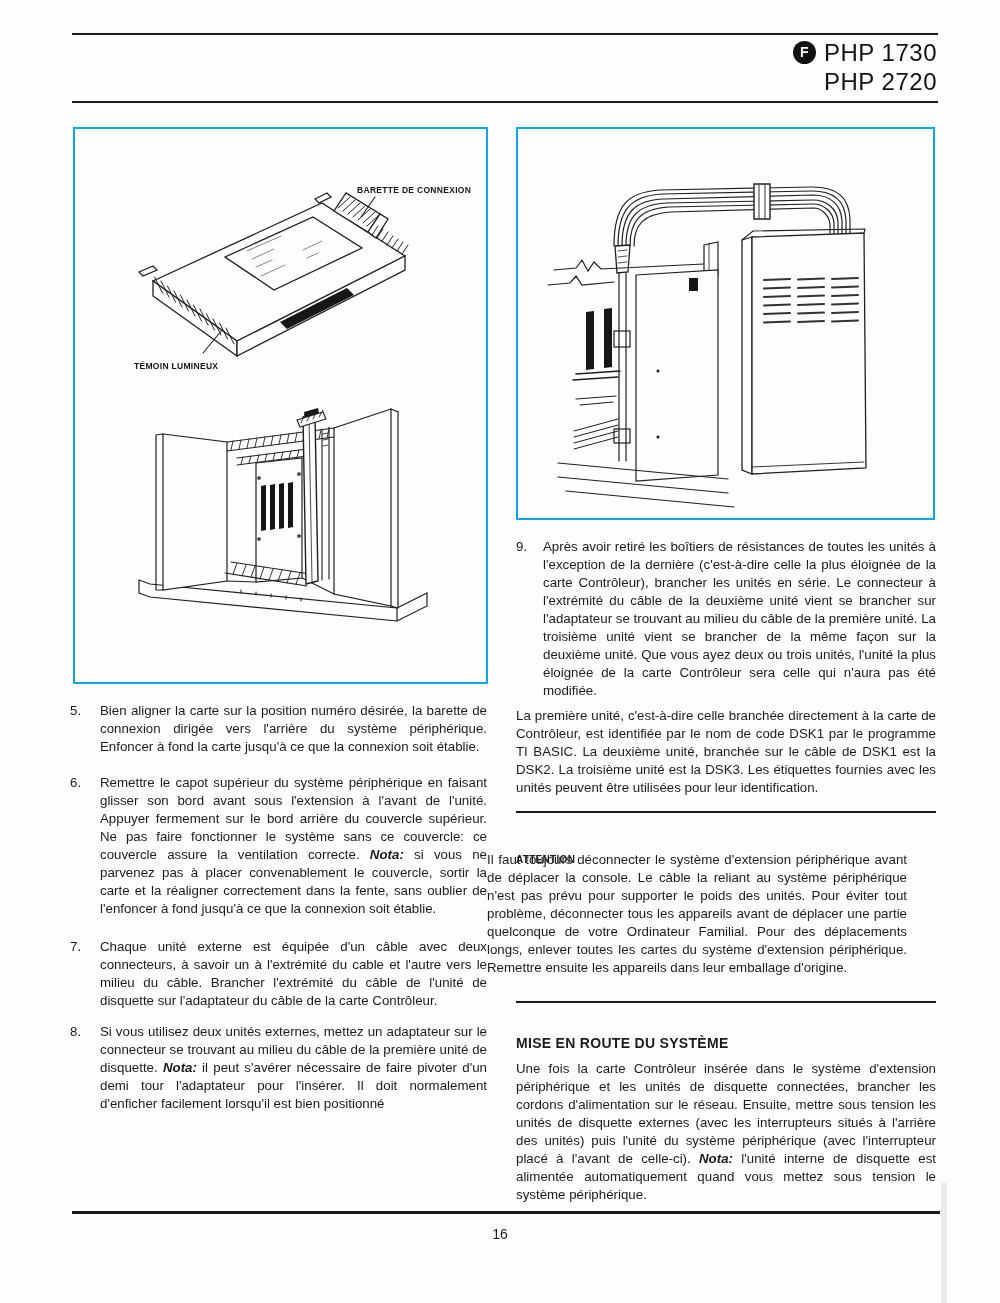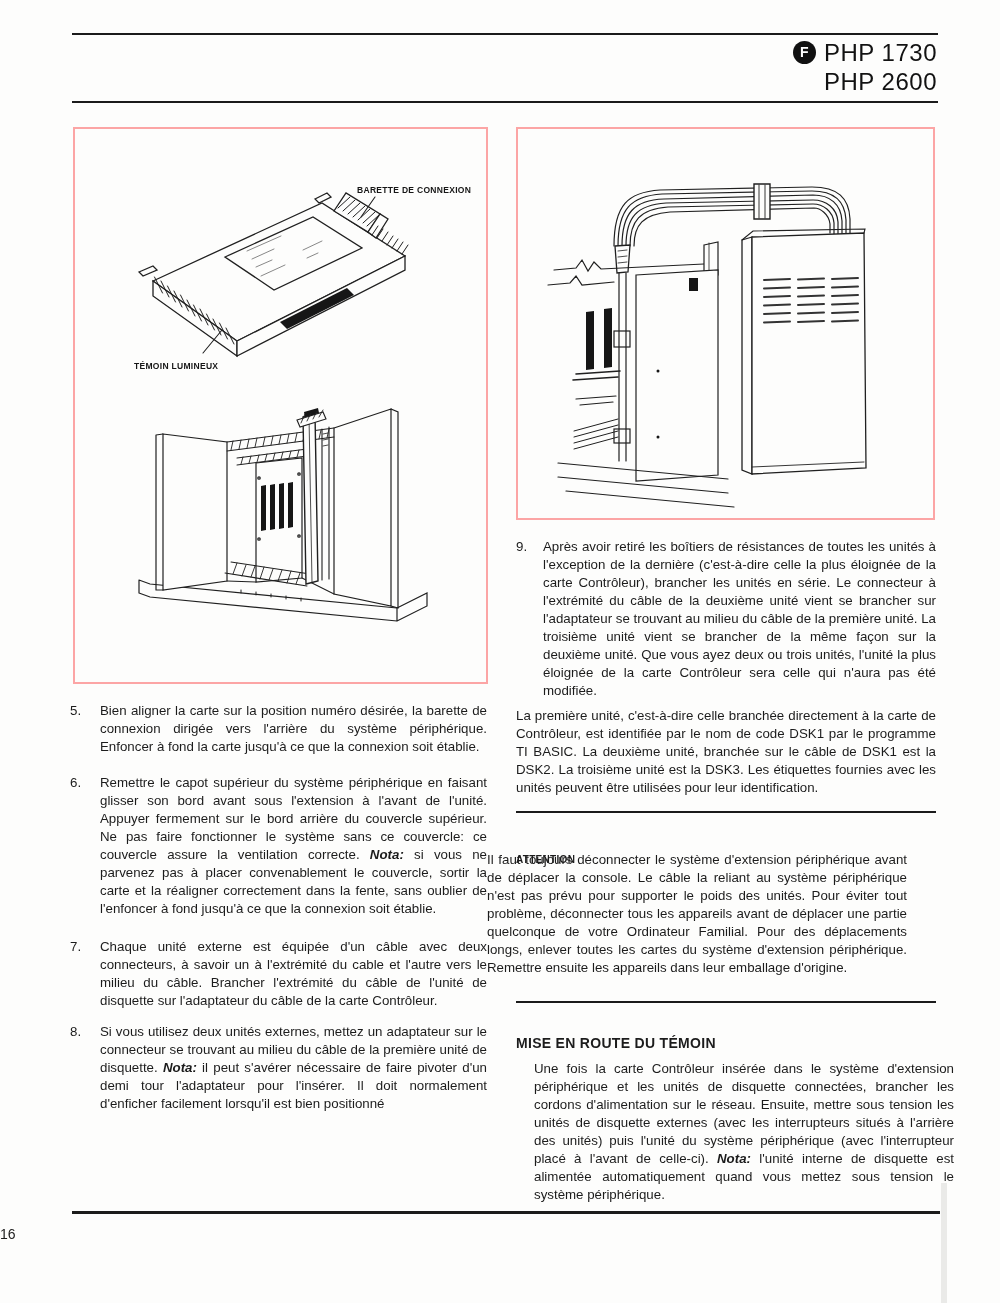--- a/index.html
+++ b/index.html
@@ -12,21 +12,21 @@
   .rule-footer{left:72px;top:1211px;width:868px;height:3px;}
   .hr-right{position:absolute;left:516px;width:420px;height:2px;background:#1b1b1b;}
 
   .header{position:absolute;right:63px;top:38px;text-align:right;font-size:24px;
           line-height:29px;letter-spacing:0.5px;color:#121212;}
   .hline{display:flex;align-items:center;justify-content:flex-end;}
   .logo-f{display:inline-flex;width:23px;height:23px;border-radius:50%;background:#111;
           color:#fff;font-size:14px;font-weight:bold;align-items:center;justify-content:center;
           margin-right:8px;}
 
-  .figbox{position:absolute;border:2px solid #fca5a5;background:#fdfdfc;}
+  .figbox{position:absolute;border:2px solid #0ea5e9;background:#fdfdfc;}
   .figbox1{left:73px;top:127px;width:411px;height:553px;}
   .figbox2{left:516px;top:127px;width:415px;height:389px;}
   .figbox svg{display:block;width:100%;height:100%;}
   svg text{font-family:"Liberation Sans","DejaVu Sans",sans-serif;font-weight:bold;
            fill:#161616;letter-spacing:0.3px;}
 
   .body-txt{font-size:13.3px;line-height:18px;text-align:justify;color:#1c1c1c;}
   .list{position:absolute;left:70px;top:702px;width:417px;}
   .li{display:flex;}
   .li .num{width:30px;flex:none;}
@@ -36,42 +36,42 @@
   .rcol-flow{position:absolute;left:516px;top:538px;width:420px;}
   .item9{display:flex;margin-bottom:7px;}
   .item9 .num{width:27px;flex:none;}
   .item9 .txt{flex:1;}
 
   .attn-head{position:absolute;left:516px;top:827px;font-size:10px;font-weight:bold;
              letter-spacing:0.3px;margin-top:27px;}
   .attn-body{position:absolute;left:487px;top:851px;width:420px;}
   .mise-head{position:absolute;left:516px;top:1035px;font-size:14px;font-weight:bold;
              letter-spacing:0.3px;}
-  .mise-body{position:absolute;left:516px;top:1060px;width:420px;margin-left:18px;}
+  .mise-body{position:absolute;left:516px;top:1060px;width:420px;}
   b{font-weight:bold;font-style:italic;}
 
-  .pageno{position:absolute;left:0;top:1226px;width:1000px;text-align:left;
+  .pageno{position:absolute;left:0;top:1226px;width:1000px;text-align:center;
           font-size:14px;color:#1c1c1c;}
   .scan-strip{position:absolute;left:941px;top:1183px;width:6px;height:120px;
               background:#eaeae8;}
 </style>
 </head>
 <body>
 
 <div class="page">
 
   <div class="rule rule-top"></div>
 
   <div class="header">
     <div class="hline">
       <span class="logo-f">F</span>
       <span>PHP 1730</span>
     </div>
     <div class="hline">
-      <span>PHP 2600</span>
+      <span>PHP 2720</span>
     </div>
   </div>
 
   <div class="rule rule-header"></div>
 
   <div class="figbox figbox1">
     <svg viewBox="0 0 411 553">
       <g stroke="#202020" fill="none" stroke-width="1.3" stroke-linecap="round">
 
         <polygon points="78,152 247,74 330,127 162,212" fill="#fdfdfc"></polygon>
@@ -207,20 +207,20 @@
       <span class="txt"><span>Après avoir retiré les boîtiers de résistances de toutes les unités à l'exception de la dernière (c'est-à-dire celle la plus éloignée de la carte Contrôleur), brancher les unités en série. Le connecteur à l'extrémité du câble de la deuxième unité vient se brancher sur l'adaptateur se trouvant au milieu du câble de la première unité. La troisième unité vient se brancher de la même façon sur la deuxième unité. Que vous ayez deux ou trois unités, l'unité la plus éloignée de la carte Contrôleur sera celle qui n'aura pas été modifiée.</span><b></b><span></span></span>
     </div>
     <div>La première unité, c'est-à-dire celle branchée directement à la carte de Contrôleur, est identifiée par le nom de code DSK1 par le programme TI BASIC. La deuxième unité, branchée sur le câble de DSK1 est la DSK2. La troisième unité est la DSK3. Les étiquettes fournies avec les unités peuvent être utilisées pour leur identification.</div>
   </div>
 
   <div class="hr-right" style="top:811px"></div>
   <div class="attn-head">ATTENTION</div>
   <div class="attn-body body-txt">Il faut toujours déconnecter le système d'extension périphérique avant de déplacer la console. Le câble la reliant au système périphérique n'est pas prévu pour supporter le poids des unités. Pour éviter tout problème, déconnecter tous les appareils avant de déplacer une partie quelconque de votre Ordinateur Familial. Pour des déplacements longs, enlever toutes les cartes du système d'extension périphérique. Remettre ensuite les appareils dans leur emballage d'origine.</div>
   <div class="hr-right" style="top:1001px"></div>
 
-  <div class="mise-head">MISE EN ROUTE DU TÉMOIN</div>
+  <div class="mise-head">MISE EN ROUTE DU SYSTÈME</div>
   <div class="mise-body body-txt"><span>Une fois la carte Contrôleur insérée dans le système d'extension périphérique et les unités de disquette connectées, brancher les cordons d'alimentation sur le réseau. Ensuite, mettre sous tension les unités de disquette externes (avec les interrupteurs situés à l'arrière des unités) puis l'unité du système périphérique (avec l'interrupteur placé à l'avant de celle-ci). </span><b>Nota:</b><span> l'unité interne de disquette est alimentée automatiquement quand vous mettez sous tension le système périphérique.</span></div>
 
   <div class="rule rule-footer"></div>
   <div class="pageno">16</div>
   <div class="scan-strip"></div>
 
 </div>
 
 </body></html>

